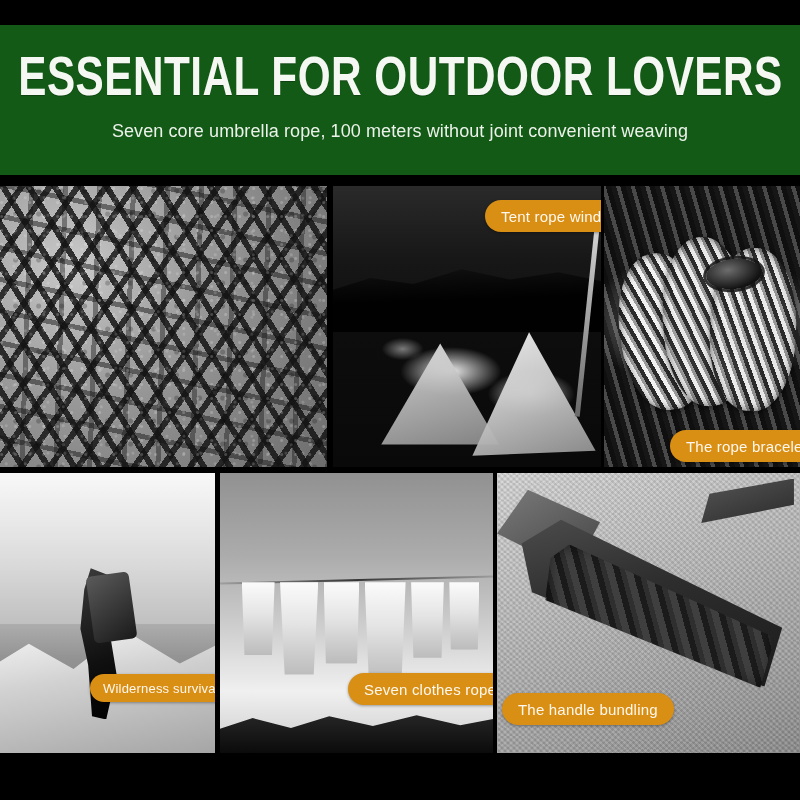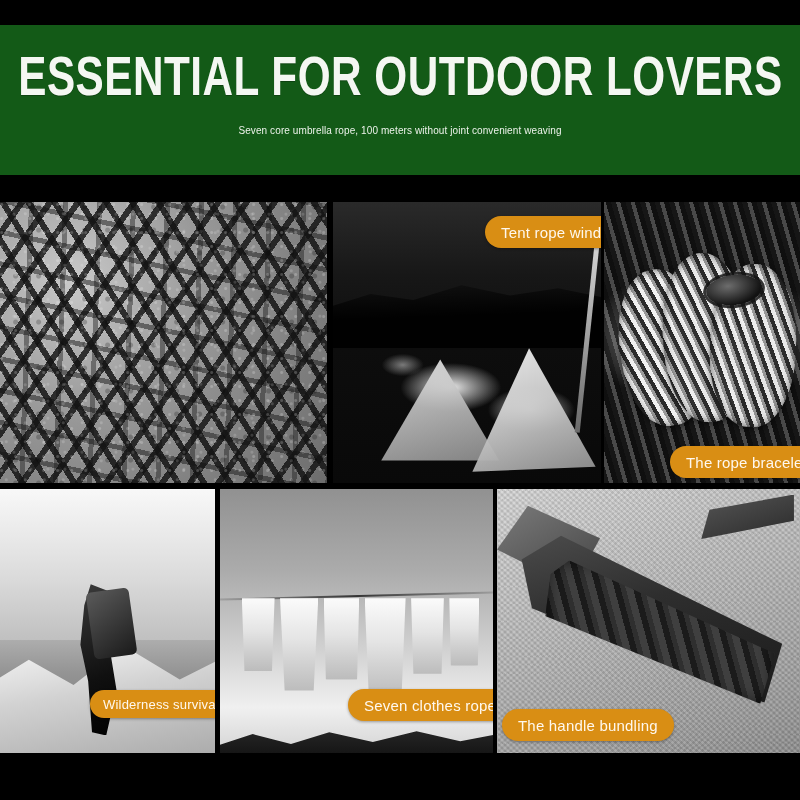--- a/index.html
+++ b/index.html
@@ -26,34 +26,34 @@
     letter-spacing:0.5px;
     color:#F4F7F2;
     text-align:center;
     transform:scaleX(0.92) scaleY(1.22);
     transform-origin:center top;
     white-space:nowrap;
     text-shadow:0 1px 0 rgba(0,0,0,.25);
   }
   .subheadline{
     margin-top:26px;
-    font-size:10px;
+    font-size:18px;
     line-height:20px;
     color:#ECF2EA;
     text-align:center;
     white-space:nowrap;
     letter-spacing:.1px;
   }
 
   .header-divider{
     position:absolute; left:0; top:175px; width:800px; height:11px; background:#000;
   }
 
   
-  .grid{ position:absolute; left:0; top:186px; width:800px; height:567px;margin-top:16px; }
+  .grid{ position:absolute; left:0; top:186px; width:800px; height:567px; }
 
   .panel{
     position:absolute;
     overflow:hidden;
     background:#111;
   }
   .panel .photo{
     position:absolute; inset:0;
     filter:grayscale(100%);
   }

